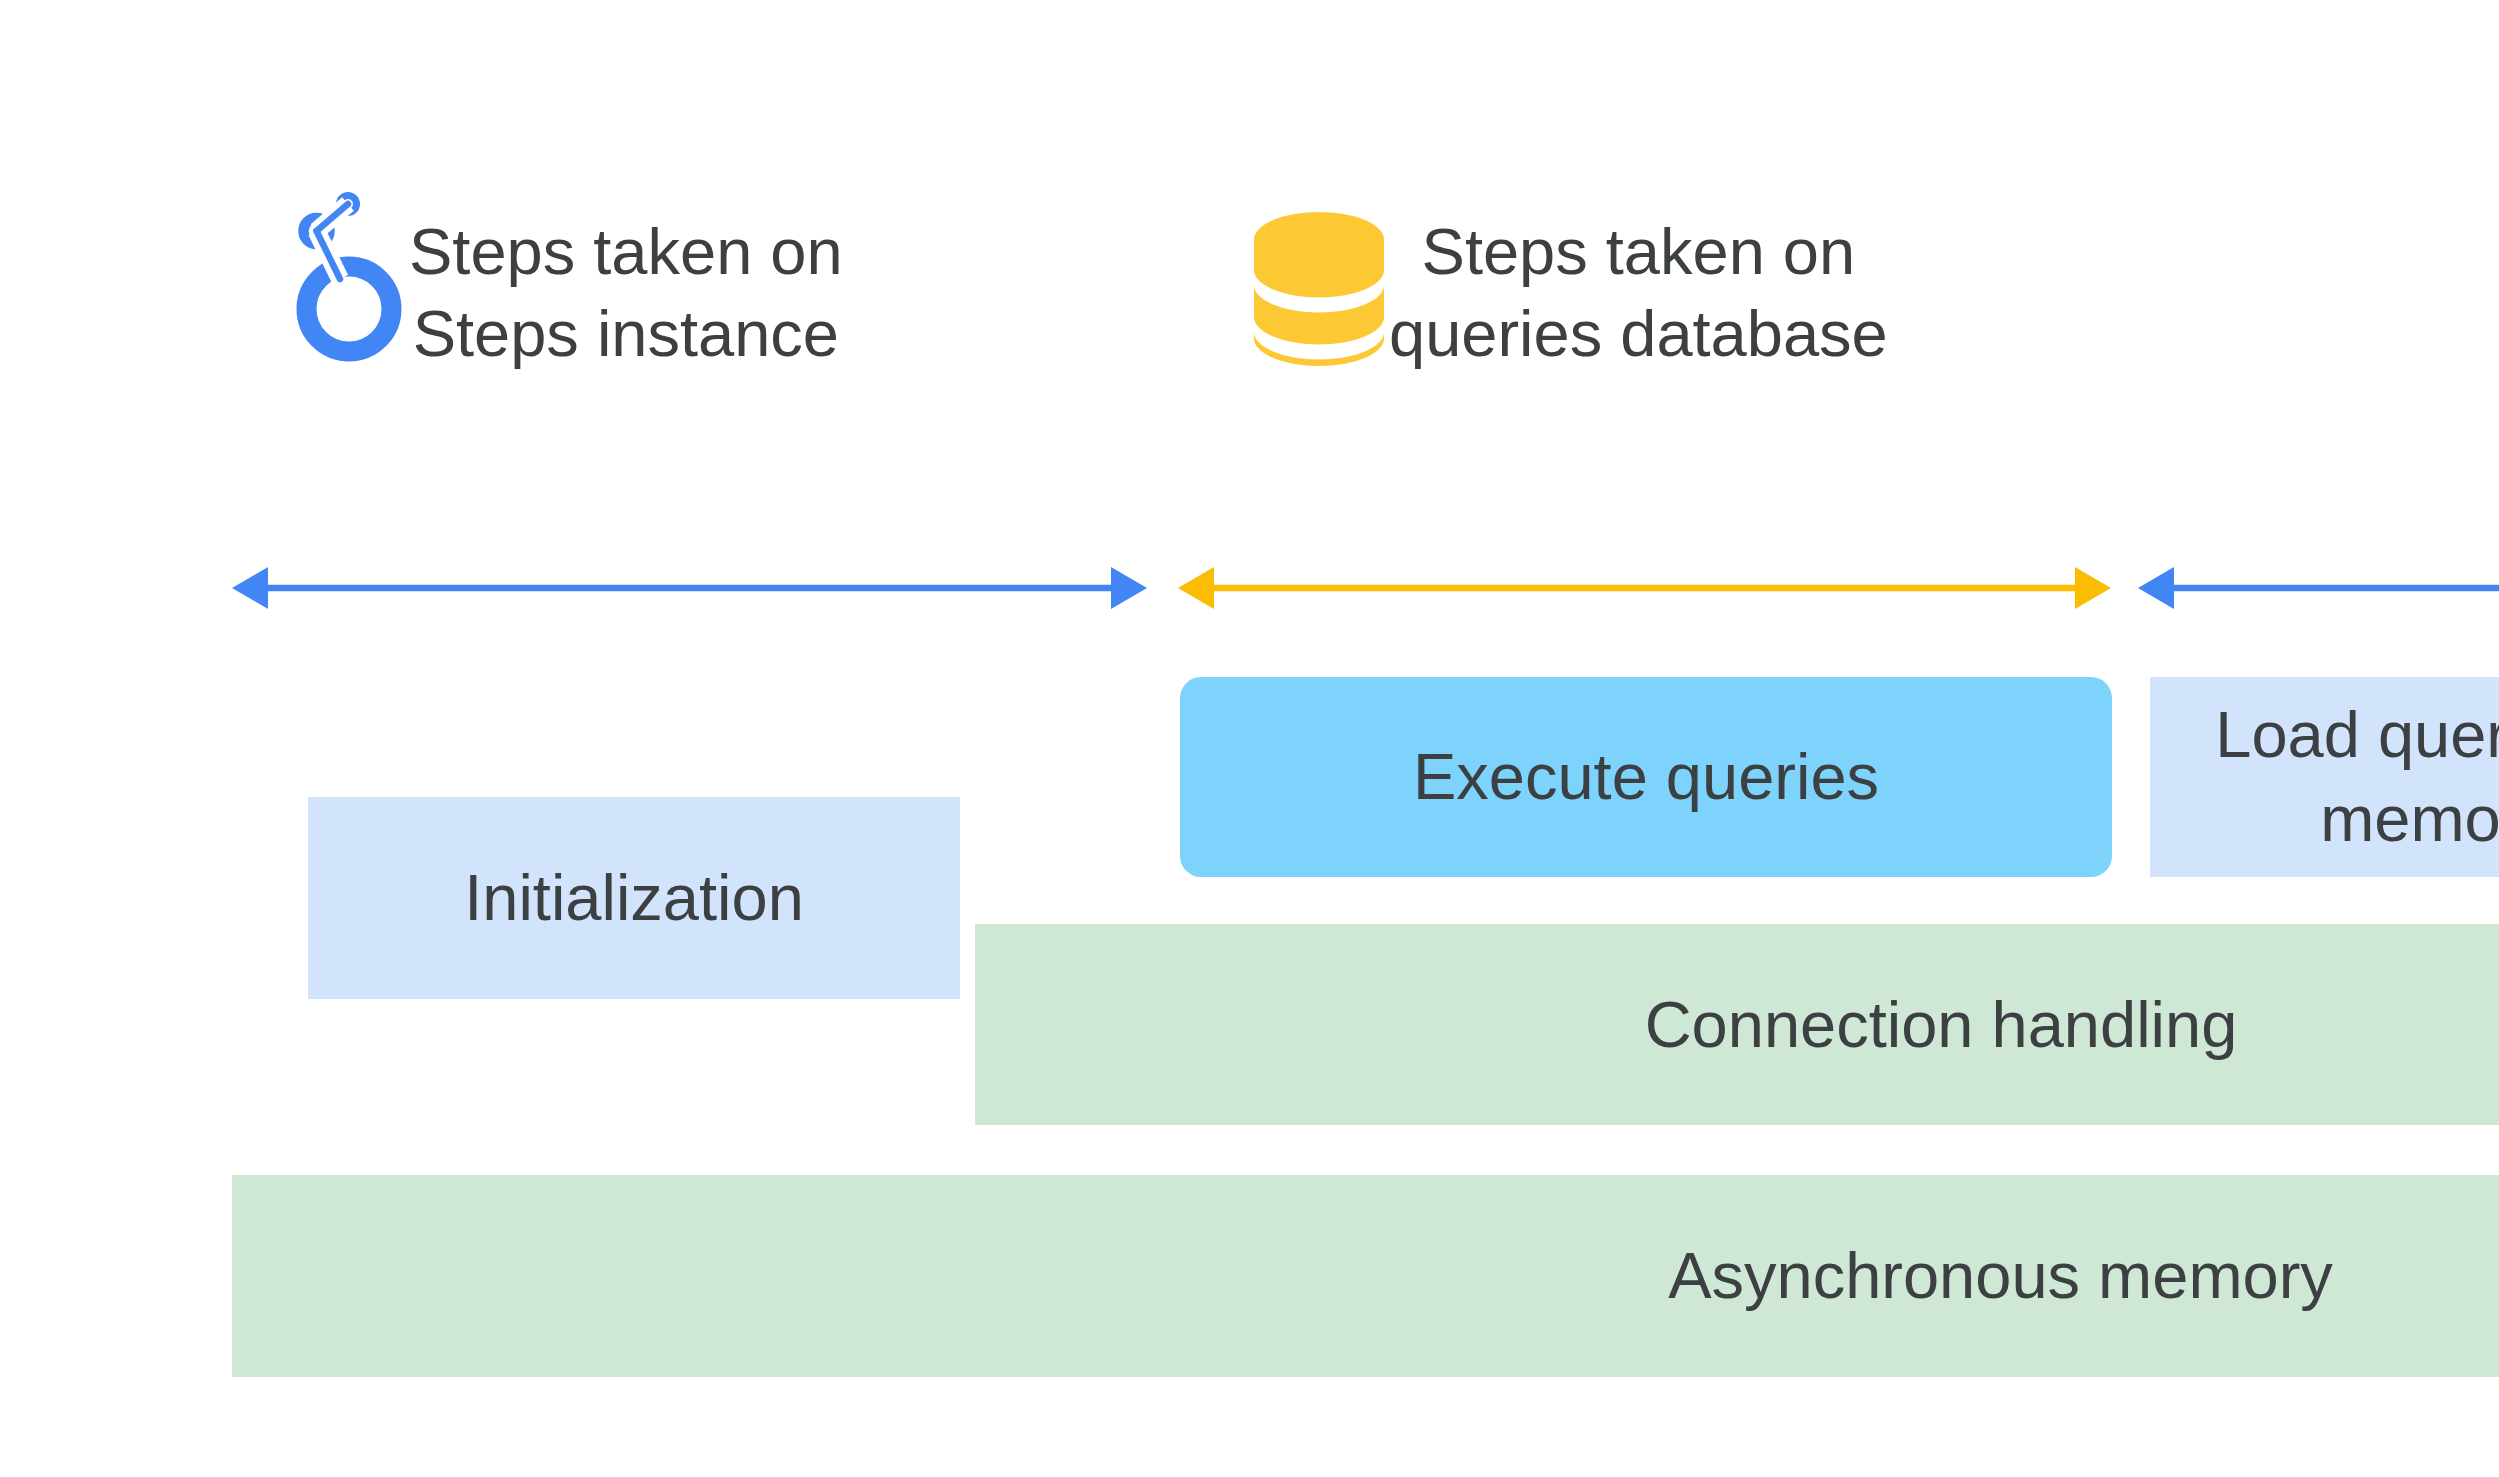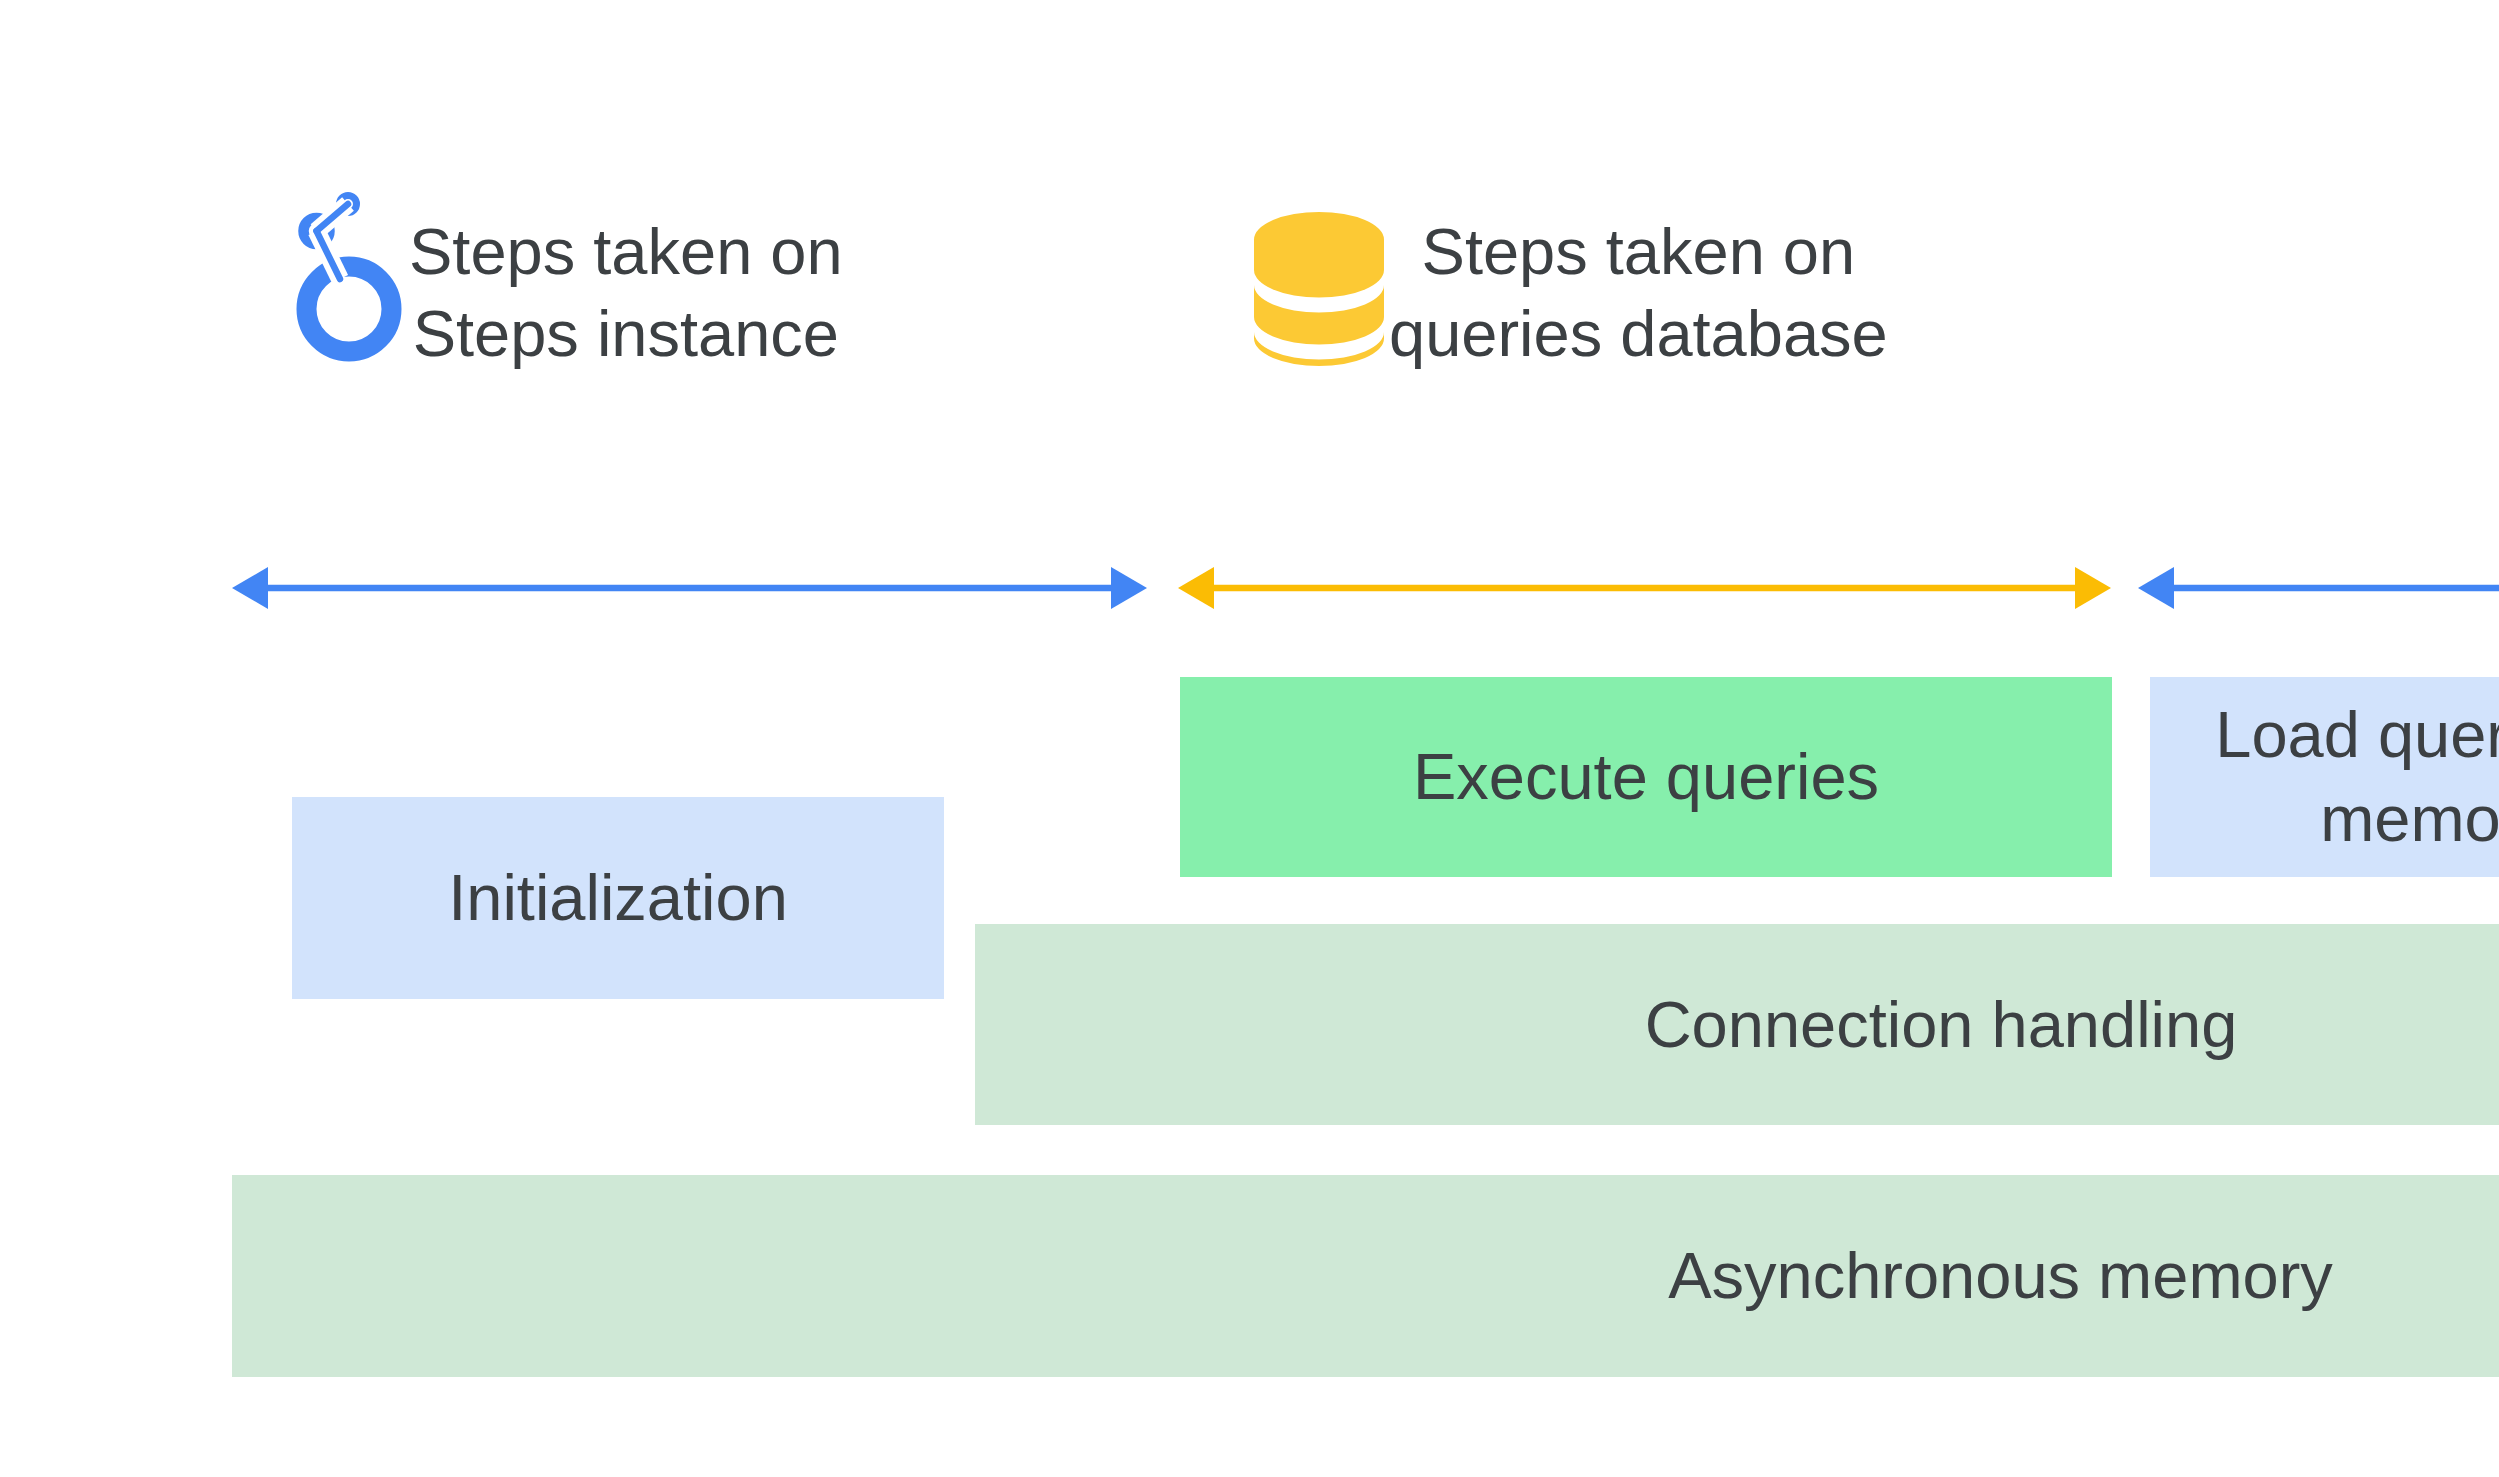--- a/index.html
+++ b/index.html
@@ -54,24 +54,24 @@
     position: absolute;
     display: flex;
     align-items: center;
     justify-content: center;
     text-align: center;
     font-size: 65px;
     line-height: 84px;
     color: #3C4043;
   }
   .box-blue   { background: #D2E3FC; }
-  .box-yellow { background: #86efac; }
+  .box-yellow { background: #7dd3fc; border-radius: 21px; }
   .box-green  { background: #CFE8D6; }
 
-  #box-initialization      { left:  292px; top: 797px; width: 652px; height: 202px; }
+  #box-initialization      { left:  308px; top: 797px; width: 652px; height: 202px; }
   #box-execute-queries     { left: 1180px; top: 677px; width: 932px; height: 200px; }
   #box-load-queries        { left: 2150px; top: 677px; width: 575px; height: 200px; padding: 0 20px; box-sizing: border-box; }
   #box-connection-handling { left: 975px; top: 924px; width: 1932px; height: 201px; }
   #box-asynchronous-worker { left:  232px; top: 1175px; width: 3537px; height: 202px; }
 </style>
 </head>
 <body>
 
 <div class="stage">
 

